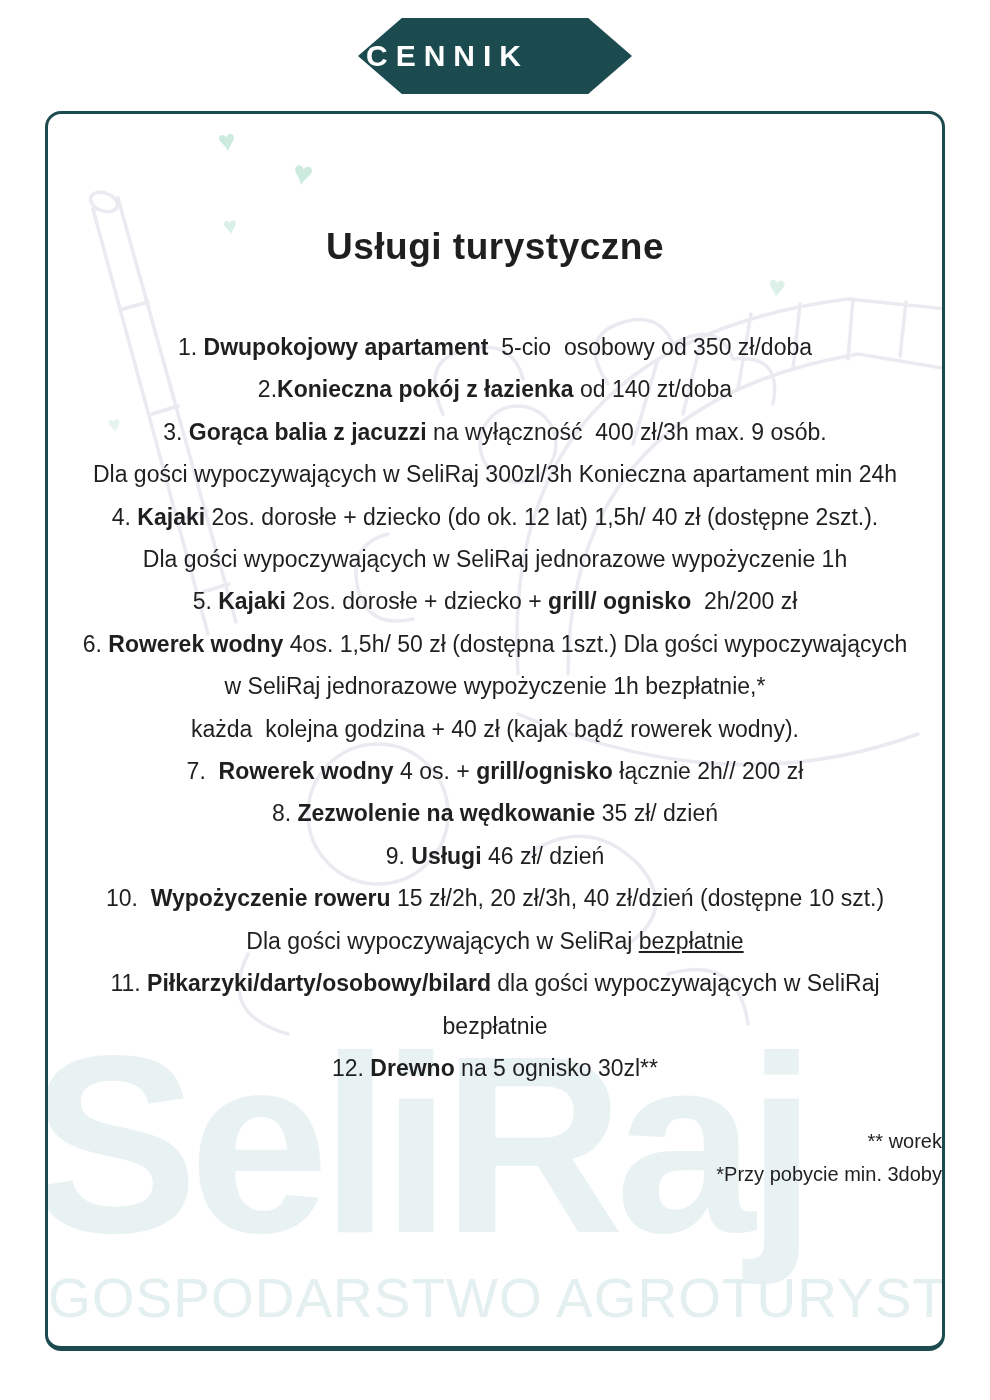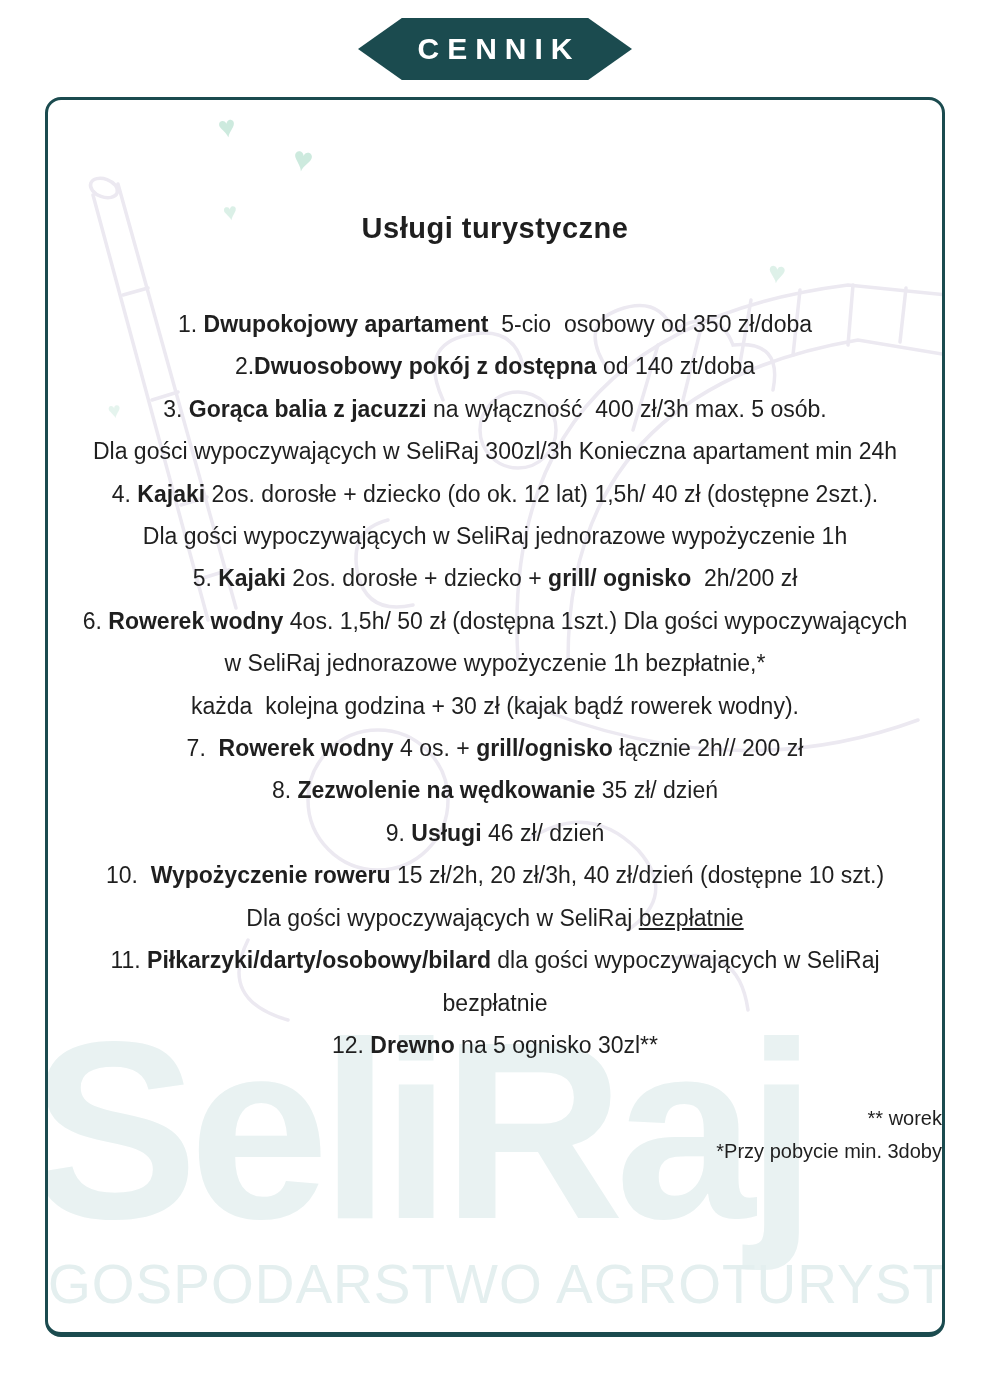--- a/index.html
+++ b/index.html
@@ -13,25 +13,25 @@
   *{box-sizing:border-box;}
   html,body{margin:0;padding:0;}
   body{
     width:990px;height:1400px;
     background:#ffffff;
     font-family:"Liberation Sans","DejaVu Sans",sans-serif;
     color:var(--text);
     overflow:hidden;
   }
   .badge{
-    width:274px;height:62px;
+    width:274px;height:76px;
     margin:18px auto 0 auto;
     background:var(--teal);
     clip-path:polygon(0% 50%,16% 0%,84% 0%,100% 50%,84% 100%,16% 100%);
-    display:flex;align-items:center;justify-content:center;
+    display:flex;align-items:center;justify-content:flex-start;
   }
   .badge-label{
     color:#ffffff;
     font-size:30px;font-weight:bold;
     letter-spacing:8px;
     padding-left:8px; 
   }
   .card{
     position:relative;
     width:900px;height:1240px;
@@ -69,21 +69,21 @@
     text-align:center;
     font-size:55px;
     letter-spacing:1px;
     color:var(--wm-sub);
     white-space:nowrap;
   }
   .content{position:relative;z-index:2;}
   .page-title{
     margin-top:112px;
     text-align:center;
-    font-size:29px;
+    font-size:37px;
     font-weight:bold;
     letter-spacing:0.5px;
     white-space:pre-wrap;
   }
   .services{
     margin-top:58px;
     text-align:center;
   }
   .line{
     font-size:23px;
@@ -150,29 +150,29 @@
     <span class="wm-heart" style="left:60px;top:300px;font-size:22px;opacity:.5;">♥</span>
 
     <div class="wm-wordmark">SeliRaj</div>
     <div class="wm-subtitle">GOSPODARSTWO AGROTURYSTYCZNE</div>
   </div>
 
   <div class="content">
     <div class="page-title">Usługi turystyczne</div>
     <div class="services">
         <div class="line"><span>1. </span><span class="b">Dwupokojowy apartament</span><span>  5-cio  osobowy od 350 zł/doba</span></div>
-        <div class="line"><span>2.</span><span class="b">Dwuosobowy pokój z dostępna</span><span> od 140 zt/doba</span></div>
-        <div class="line"><span>3. </span><span class="b">Gorąca balia z jacuzzi</span><span> na wyłączność  400 zł/3h max. 5 osób.</span></div>
+        <div class="line"><span>2.</span><span class="b">Konieczna pokój z łazienka</span><span> od 140 zt/doba</span></div>
+        <div class="line"><span>3. </span><span class="b">Gorąca balia z jacuzzi</span><span> na wyłączność  400 zł/3h max. 9 osób.</span></div>
         <div class="line"><span>Dla gości wypoczywających w SeliRaj 300zl/3h Konieczna apartament min 24h</span></div>
         <div class="line"><span>4. </span><span class="b">Kajaki</span><span> 2os. dorosłe + dziecko (do ok. 12 lat) 1,5h/ 40 zł (dostępne 2szt.).</span></div>
         <div class="line"><span>Dla gości wypoczywających w SeliRaj jednorazowe wypożyczenie 1h</span></div>
         <div class="line"><span>5. </span><span class="b">Kajaki</span><span> 2os. dorosłe + dziecko + </span><span class="b">grill/ ognisko</span><span>  2h/200 zł</span></div>
         <div class="line"><span>6. </span><span class="b">Rowerek wodny</span><span> 4os. 1,5h/ 50 zł (dostępna 1szt.) Dla gości wypoczywających</span></div>
         <div class="line"><span>w SeliRaj jednorazowe wypożyczenie 1h bezpłatnie,*</span></div>
-        <div class="line"><span>każda  kolejna godzina + 30 zł (kajak bądź rowerek wodny).</span></div>
+        <div class="line"><span>każda  kolejna godzina + 40 zł (kajak bądź rowerek wodny).</span></div>
         <div class="line"><span>7.  </span><span class="b">Rowerek wodny</span><span> 4 os. + </span><span class="b">grill/ognisko</span><span> łącznie 2h// 200 zł</span></div>
         <div class="line"><span>8. </span><span class="b">Zezwolenie na wędkowanie</span><span> 35 zł/ dzień</span></div>
         <div class="line"><span>9. </span><span class="b">Usługi</span><span> 46 zł/ dzień</span></div>
         <div class="line"><span>10.  </span><span class="b">Wypożyczenie roweru</span><span> 15 zł/2h, 20 zł/3h, 40 zł/dzień (dostępne 10 szt.)</span></div>
         <div class="line"><span>Dla gości wypoczywających w SeliRaj </span><span class="u">bezpłatnie</span></div>
         <div class="line"><span>11. </span><span class="b">Piłkarzyki/darty/osobowy/bilard</span><span> dla gości wypoczywających w SeliRaj</span></div>
         <div class="line"><span>bezpłatnie</span></div>
         <div class="line"><span>12. </span><span class="b">Drewno</span><span> na 5 ognisko 30zl**</span></div>
       </div>
     <div class="footnotes">

